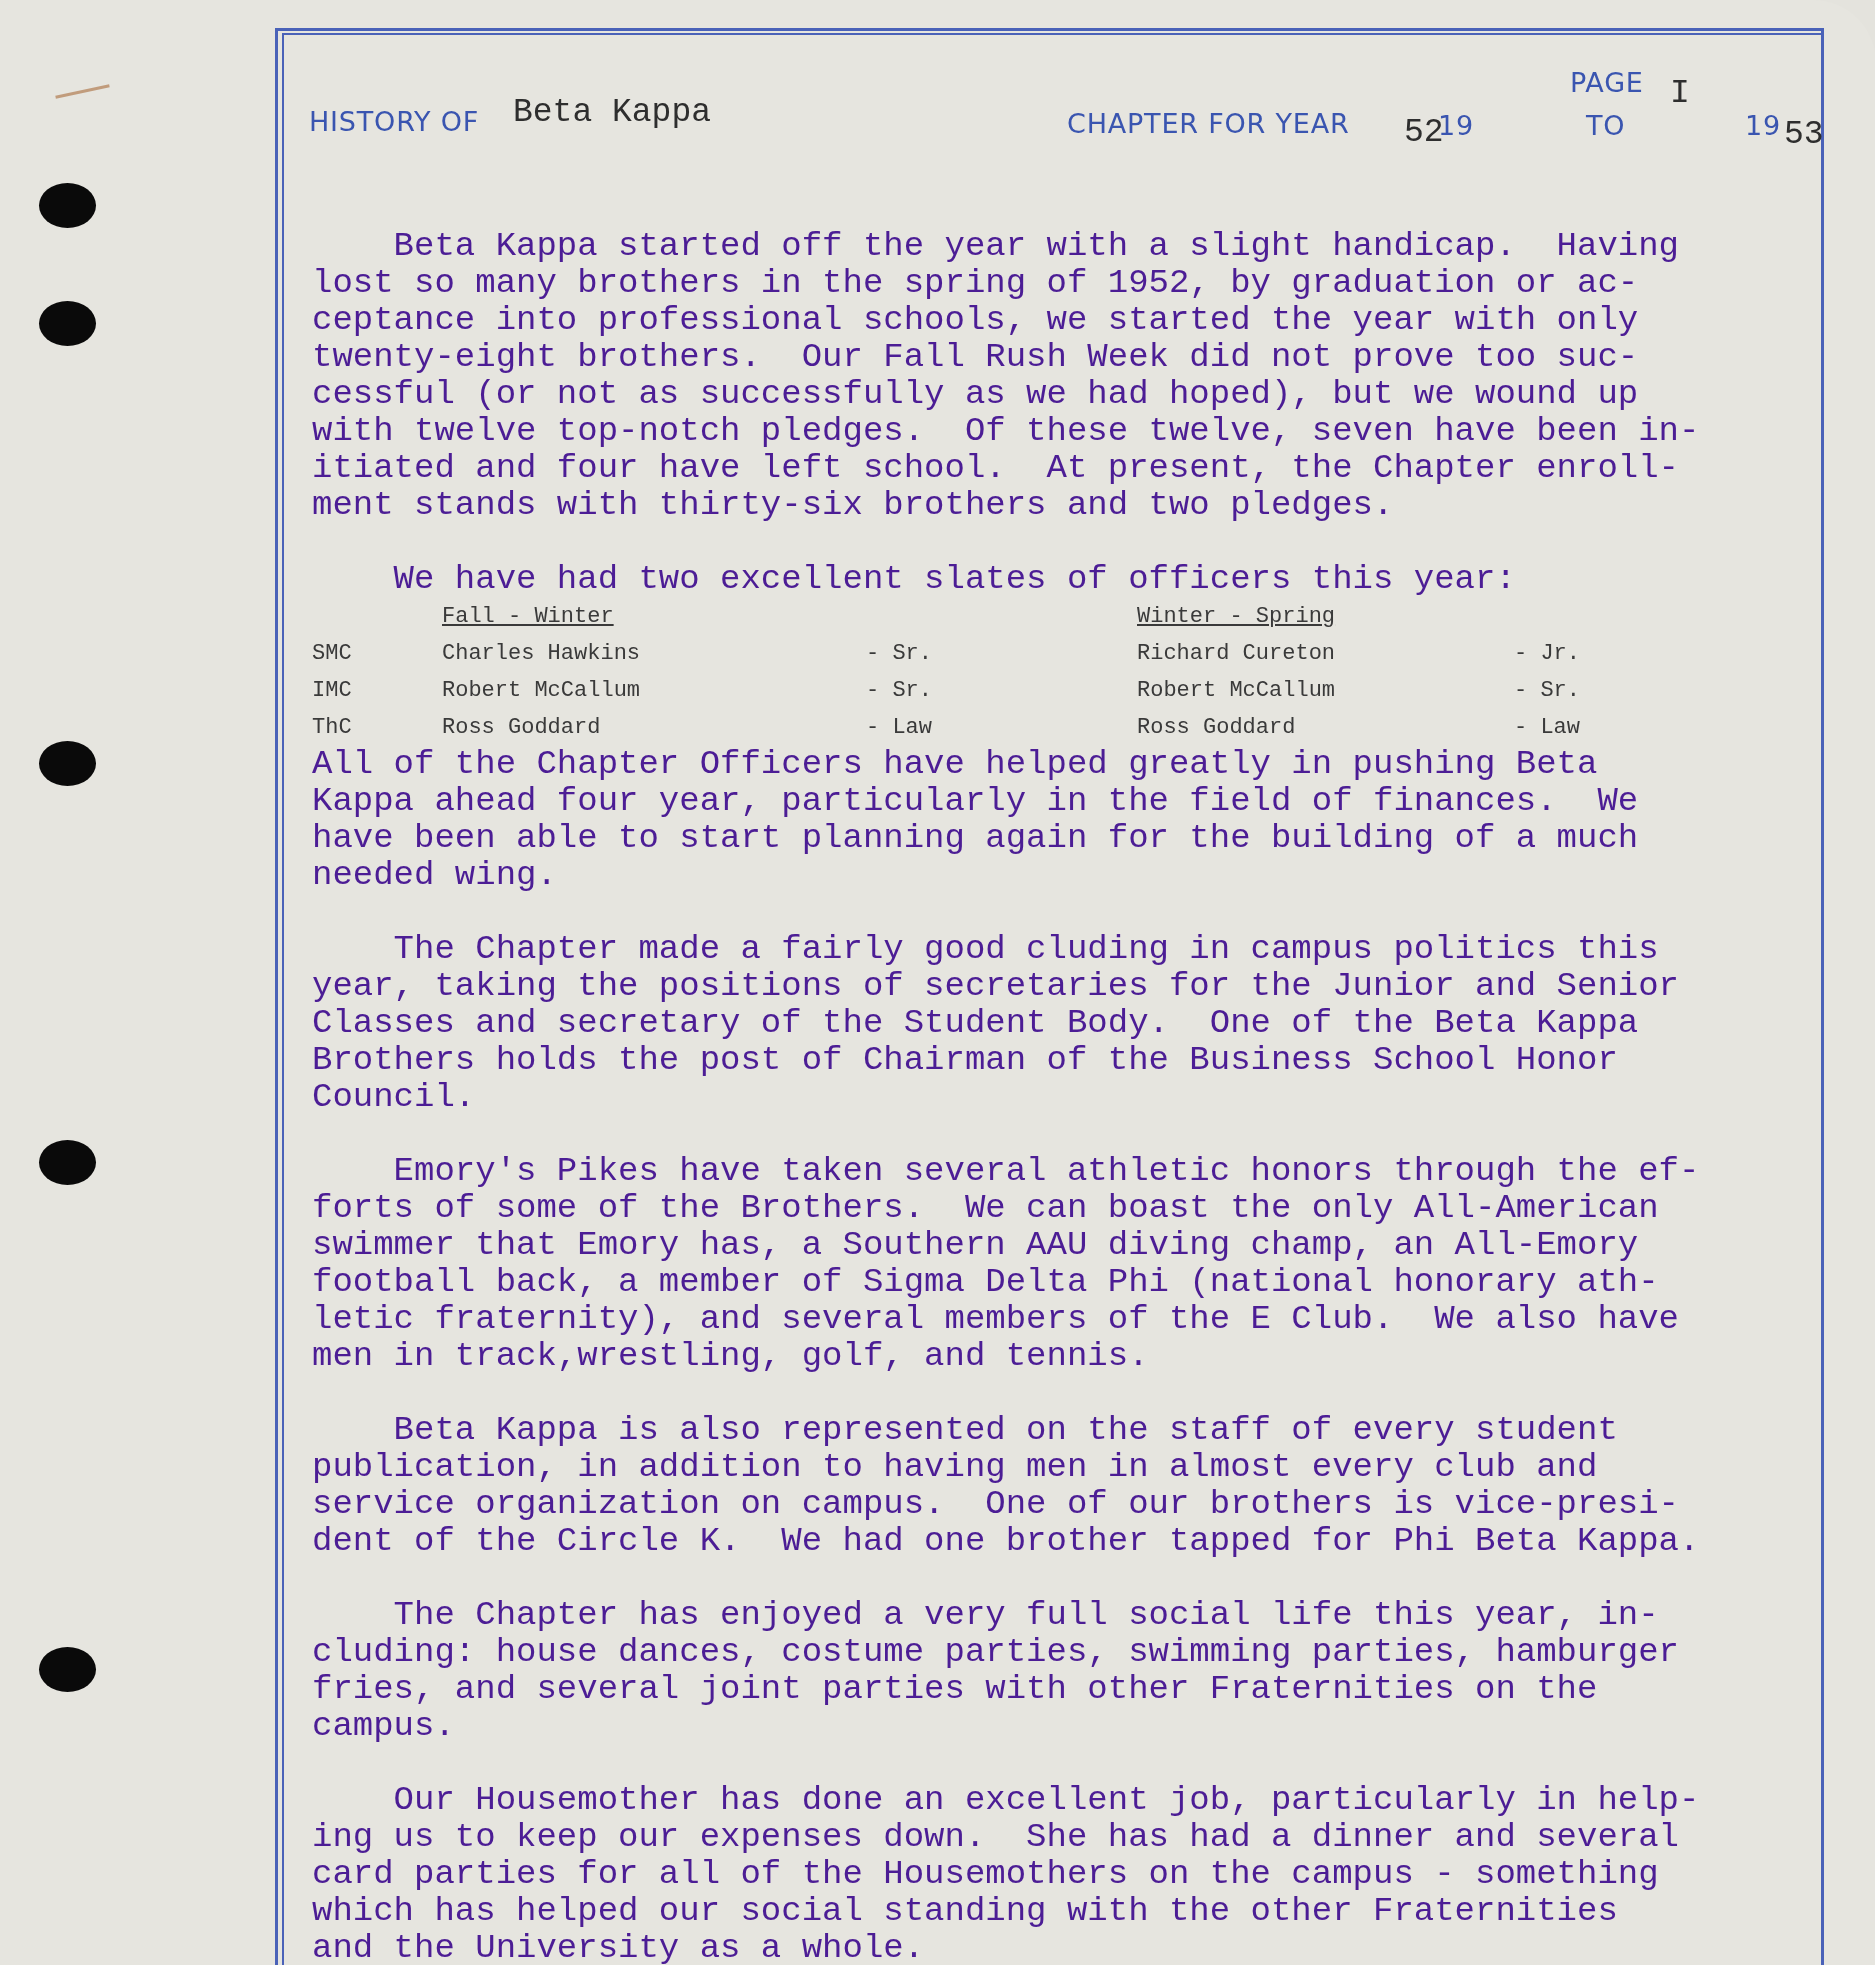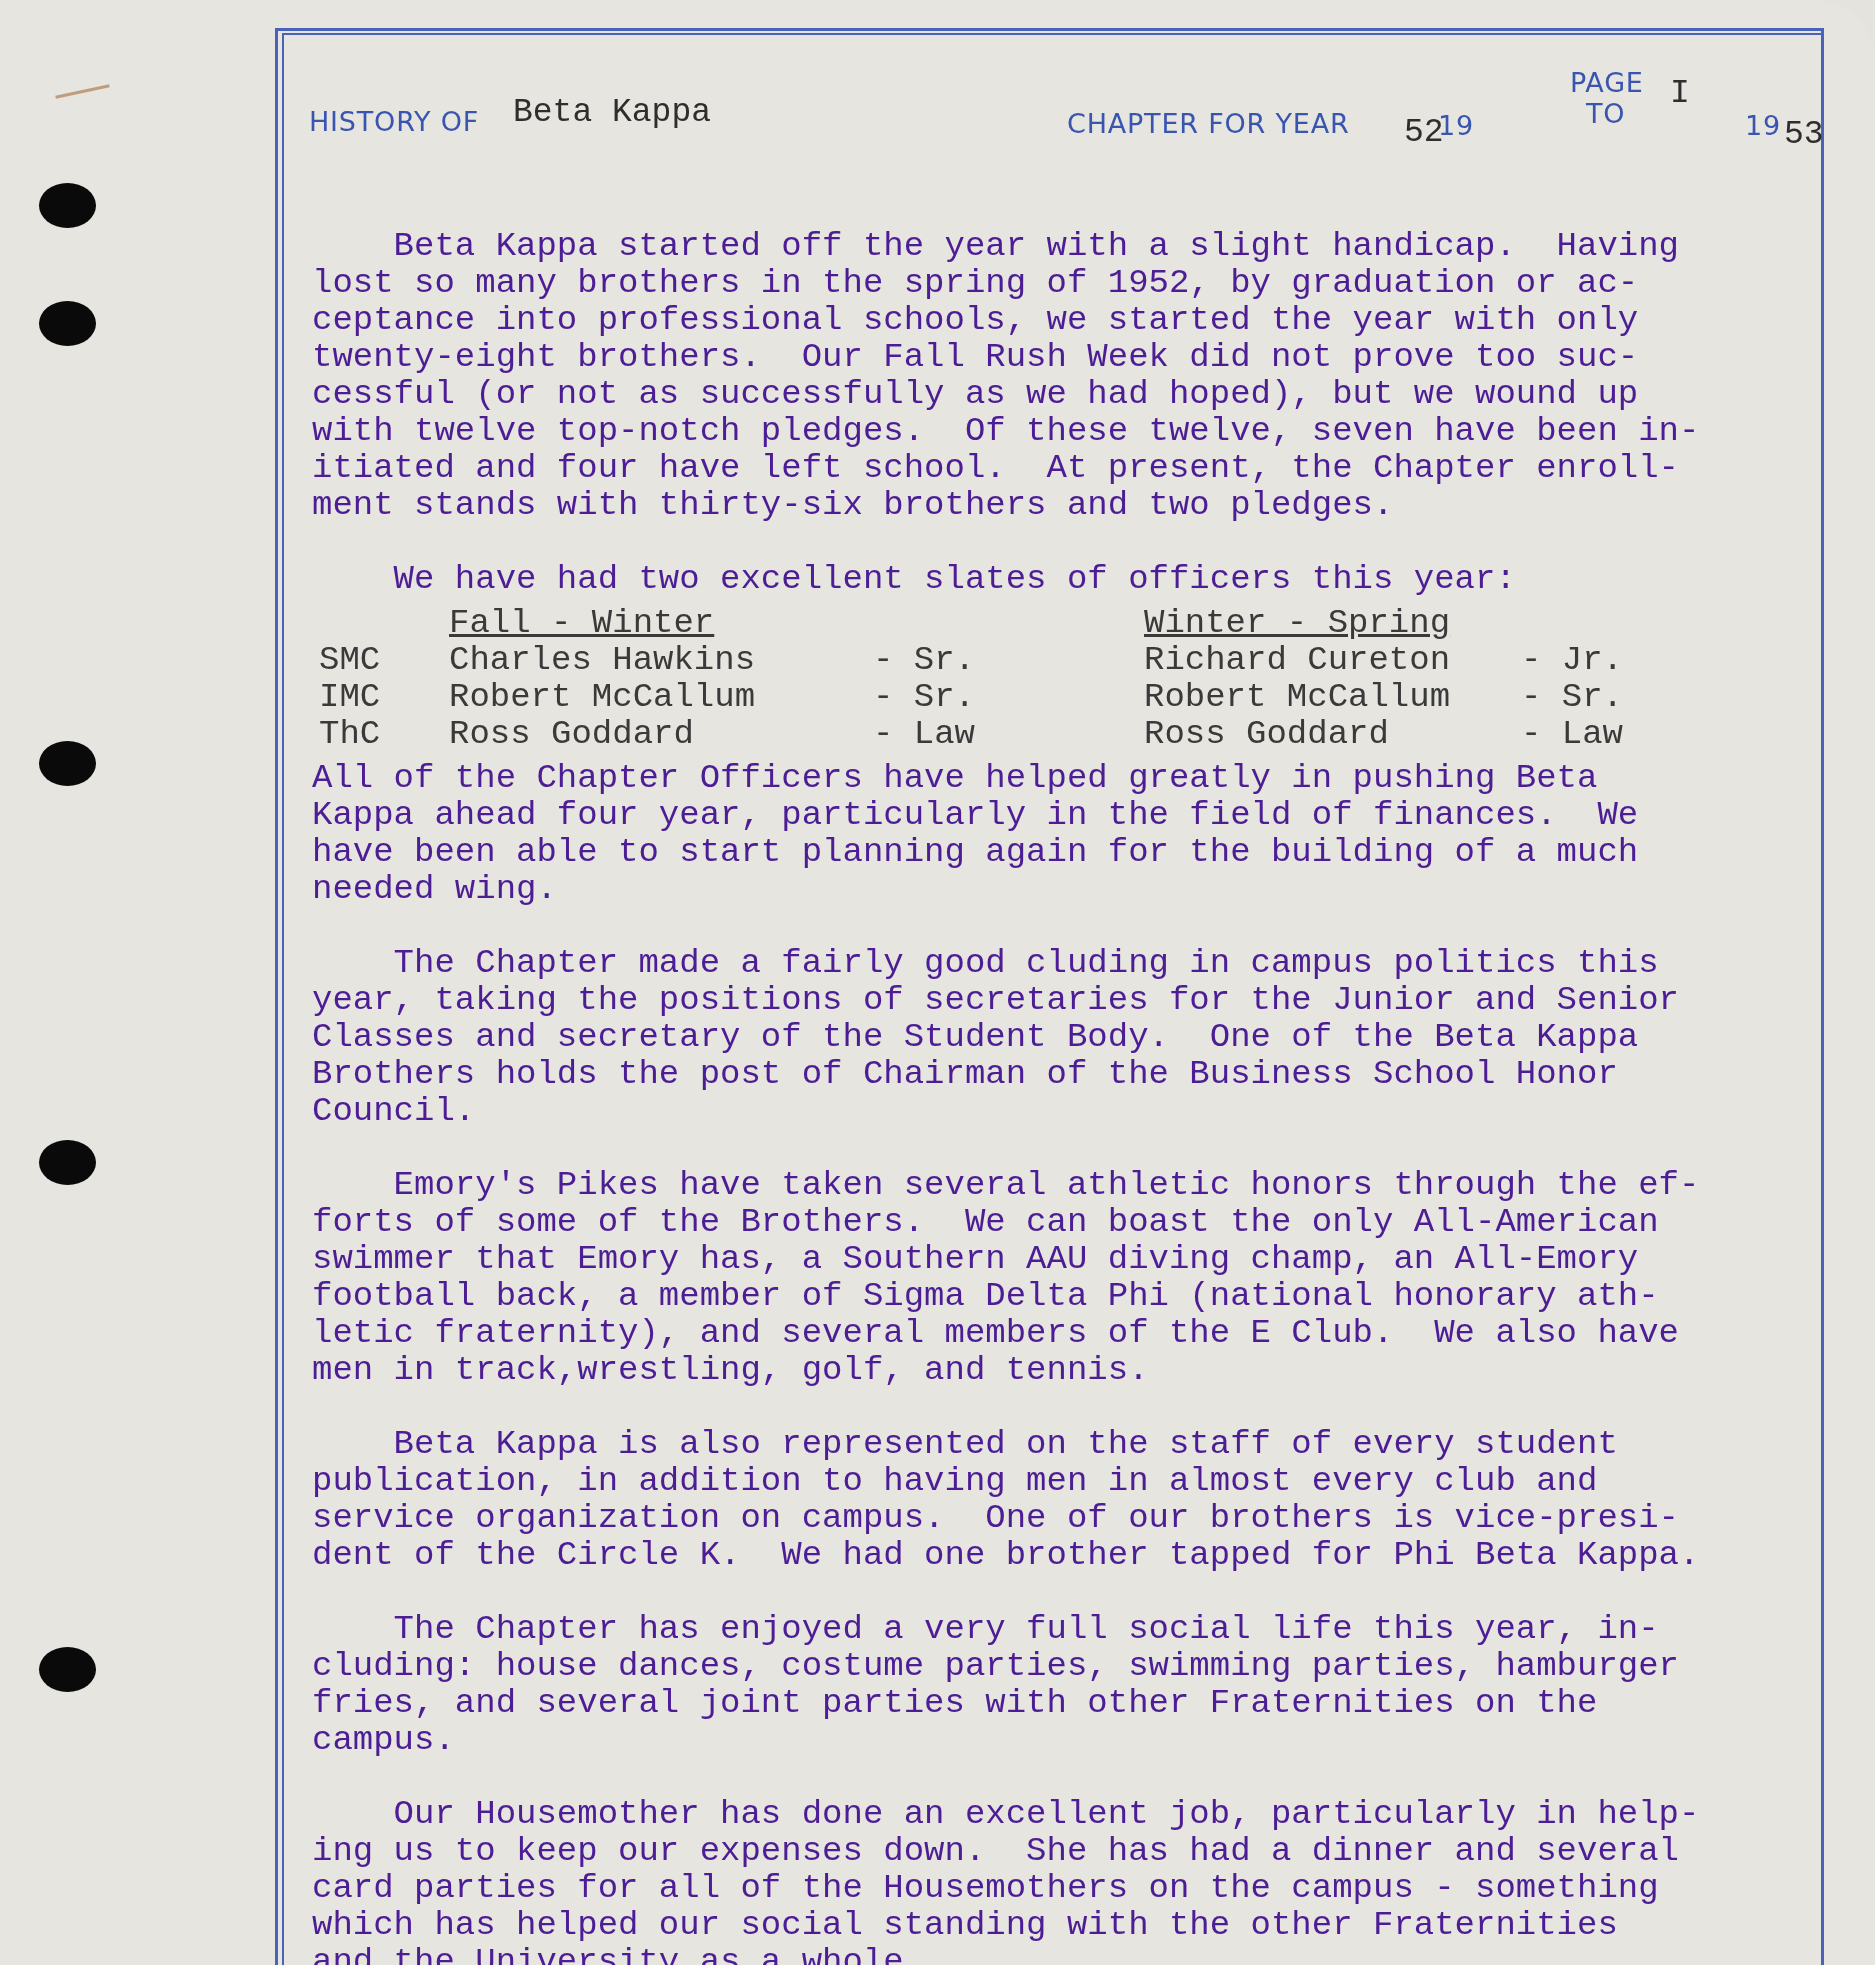--- a/index.html
+++ b/index.html
@@ -5,21 +5,21 @@
   html, body { margin:0; padding:0; }
   body { width:1876px; height:2380px; background:#e4e3dd; position:relative; overflow:hidden; }
   .page { position:absolute; left:0; top:0; width:1876px; height:2380px; background:#e6e5df; border-top-right-radius:63px; }
   .hole { position:absolute; left:39px; width:57px; height:45px; border-radius:50%; background:#0a0a0a; }
   .frame-outer { position:absolute; left:275px; top:28px; width:1549px; height:2276px; border:3.1px solid #4a62b8; box-sizing:border-box; }
   .frame-inner { position:absolute; left:282px; top:33px; width:1539px; height:2266px; border-left:2.8px solid #4a62b8; border-top:2.8px solid #4a62b8; box-sizing:border-box; }
   .hdr { position:absolute; font-family:"DejaVu Sans", sans-serif; color:#3a55b0; font-size:27px; letter-spacing:0.8px; }
   .typed-lg { position:absolute; font-family:"Liberation Mono", monospace; color:#2e2e2e; font-size:33px; }
   .body-text { position:absolute; left:312px; top:228px; width:1509px; }
   .para { font-family:"Liberation Mono", "DejaVu Sans Mono", monospace; color:#4c1d95; font-size:34px; line-height:37px; white-space:pre; margin:0 0 37px 0; }
-  .officers { font-family:"Liberation Mono", monospace; color:#3a3a3a; font-size:34px; line-height:37px; margin:7px; }
+  .officers { font-family:"Liberation Mono", monospace; color:#3a3a3a; font-size:22px; line-height:37px; margin:0; }
   .orow { display:flex; white-space:pre; }
   .c0 { width:130px; }
   .c1 { width:424px; }
   .c2 { width:271px; }
   .c3 { width:377px; }
   .u { text-decoration:underline; }
   .stain { position:absolute; left:55px; top:90px; width:55px; height:3.1px; background:#a96a3a; transform:rotate(-12deg); opacity:0.6; }
 </style>
 </head>
 <body>
@@ -34,21 +34,21 @@
   <div class="hole" style="top:1647px"></div>
 
   <div class="frame-outer"></div>
   <div class="frame-inner"></div>
 
   <div class="hdr" style="left:309px; top:106px;">HISTORY OF</div>
   <div class="typed-lg" style="left:513px; top:94px;">Beta Kappa</div>
   <div class="hdr" style="left:1067px; top:108px;">CHAPTER FOR YEAR</div>
   <div class="hdr" style="left:1438px; top:110px;">19</div>
   <div class="typed-lg" style="left:1404px; top:114px;text-align:center;">52</div>
-  <div class="hdr" style="left:1586px; top:98px;">TO</div>
+  <div class="hdr" style="left:1586px; top:110px;">TO</div>
   <div class="hdr" style="left:1745px; top:110px;">19</div>
   <div class="typed-lg" style="left:1784px; top:116px;">53</div>
   <div class="hdr" style="left:1570px; top:67px;">PAGE</div>
   <div class="typed-lg" style="left:1670px; top:75px;">I</div>
 
   <div class="body-text">
     <p class="para">    Beta Kappa started off the year with a slight handicap.  Having
 lost so many brothers in the spring of 1952, by graduation or ac-
 ceptance into professional schools, we started the year with only
 twenty-eight brothers.  Our Fall Rush Week did not prove too suc-

